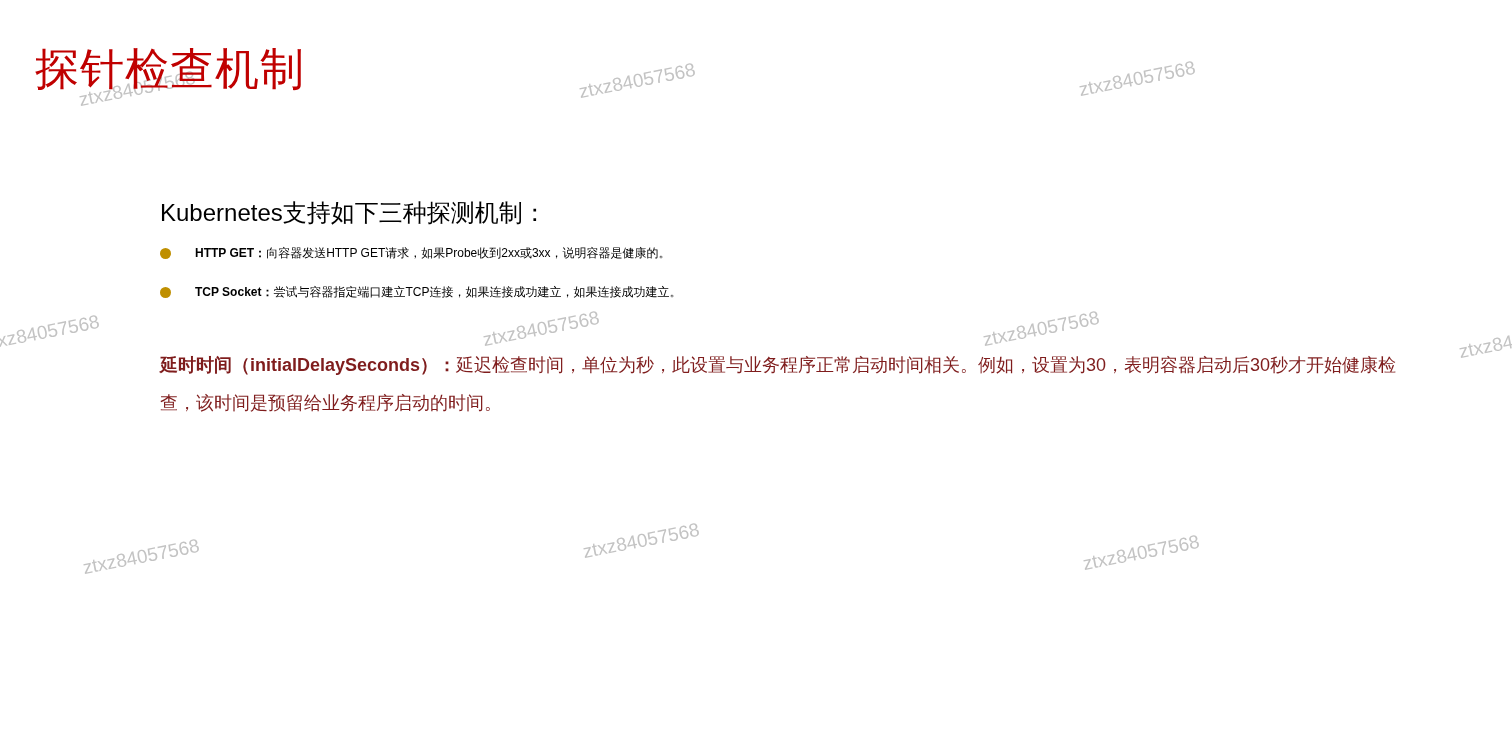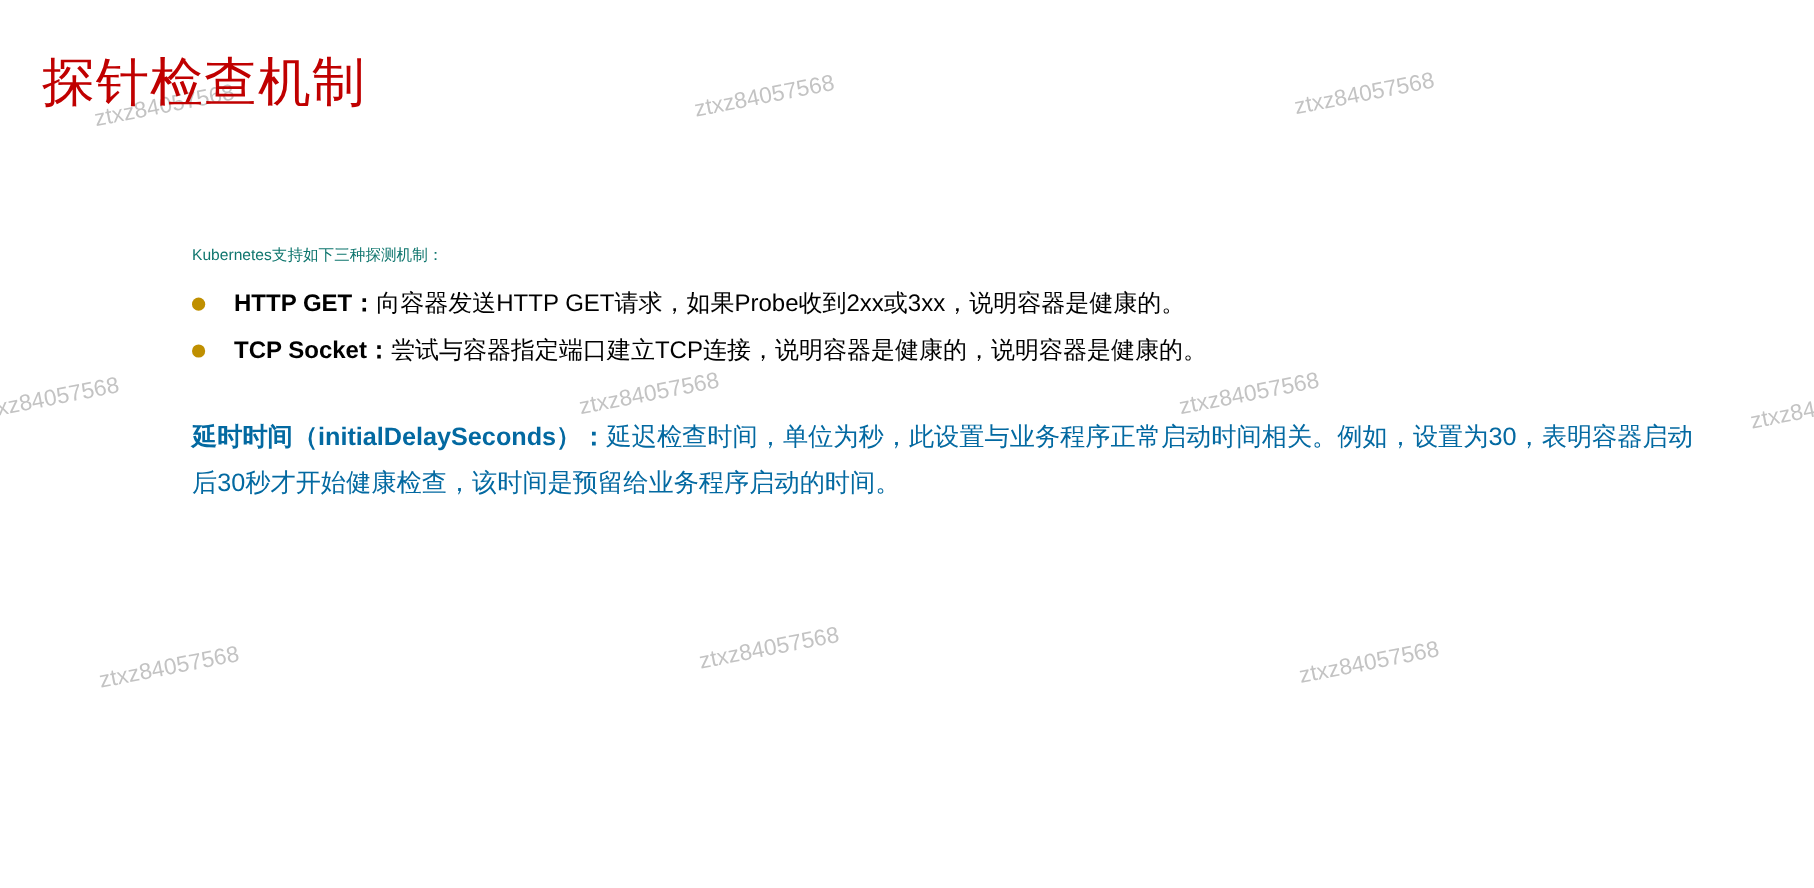--- a/index.html
+++ b/index.html
@@ -43,36 +43,36 @@
 
   
   .body-block {
     position: absolute;
     left: 160px;
     top: 198px;
     width: 1270px;
   }
 
   .intro-line {
-    font-size: 13px;
+    font-size: 24px;
     line-height: 30px;
-    color: #0f766e;
+    color: #000000;
     margin-bottom: 10px;
   }
 
   .bullet-list {
     margin: 0;
     padding: 0;
     list-style: none;
   }
   .bullet-item {
     display: flex;
     align-items: flex-start;
     margin-bottom: 9px;
-    font-size: 20px;
+    font-size: 12px;
     line-height: 30px;
   }
   .bullet-dot {
     flex: 0 0 auto;
     width: 11px;
     height: 11px;
     border-radius: 50%;
     background: #bf8f00;
     margin-top: 10px;
     margin-right: 24px;
@@ -82,23 +82,23 @@
   }
   .bullet-term {
     font-weight: bold;
   }
 
   .spacer {
     height: 30px;
   }
 
   .para {
-    font-size: 21px;
+    font-size: 18px;
     line-height: 38px;
-    color: #0369a1;
+    color: #7f1d1d;
     margin: 0;
   }
   .para-term {
     font-weight: bold;
   }
 </style>
 </head>
 <body>
 
 <div>
@@ -124,21 +124,21 @@
 
     <ul class="bullet-list">
 
       <li class="bullet-item">
         <span class="bullet-dot" style="background: rgb(191, 143, 0);"></span>
         <span class="bullet-text"><span class="bullet-term">HTTP GET：</span><span>向容器发送HTTP GET请求，如果Probe收到2xx或3xx，说明容器是健康的。</span></span>
       </li>
 
       <li class="bullet-item">
         <span class="bullet-dot" style="background: rgb(191, 143, 0);"></span>
-        <span class="bullet-text"><span class="bullet-term">TCP Socket：</span><span>尝试与容器指定端口建立TCP连接，说明容器是健康的，说明容器是健康的。</span></span>
+        <span class="bullet-text"><span class="bullet-term">TCP Socket：</span><span>尝试与容器指定端口建立TCP连接，如果连接成功建立，如果连接成功建立。</span></span>
       </li>
 
 
     </ul>
 
     <div class="spacer"></div>
 
     <p class="para"><span class="para-term">延时时间（initialDelaySeconds）：</span><span>延迟检查时间，单位为秒，此设置与业务程序正常启动时间相关。例如，设置为30，表明容器启动后30秒才开始健康检查，该时间是预留给业务程序启动的时间。</span></p>
 
 

